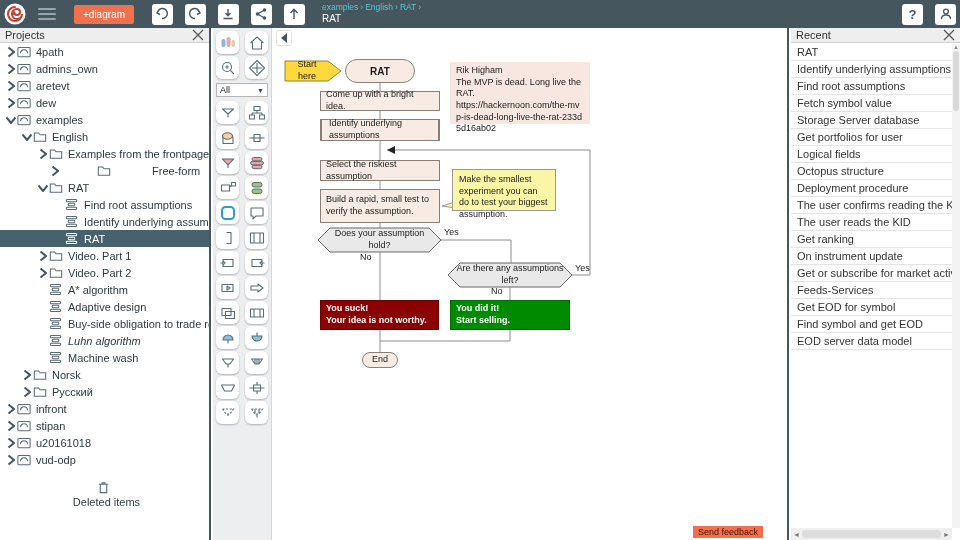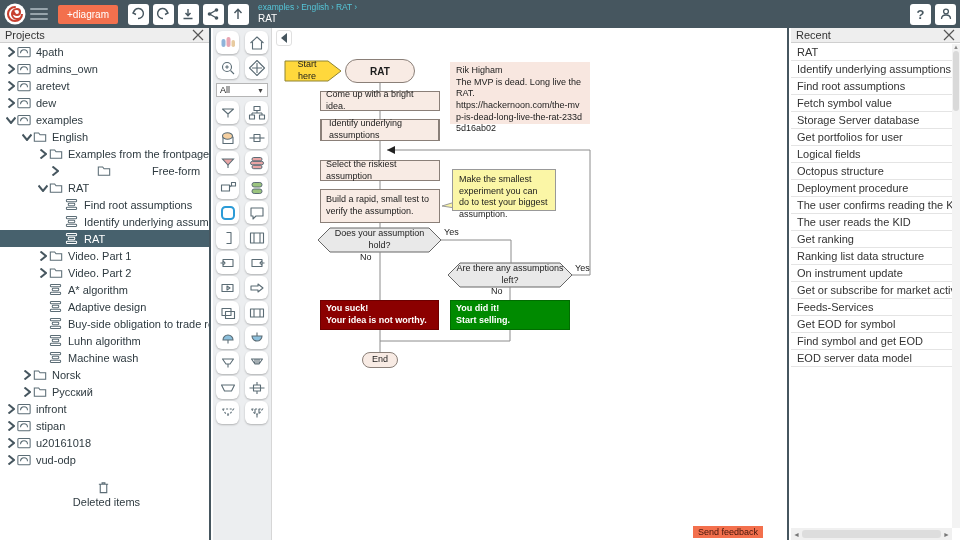--- a/index.html
+++ b/index.html
@@ -4,21 +4,21 @@
 <style>
   * { box-sizing: border-box; }
   html,body { margin:0; padding:0; }
   body {
     width:960px; height:540px; overflow:hidden; position:relative;
     font-family:"Liberation Sans", sans-serif; background:#fff; color:#2e3a40;
   }
   
   .topbar {
     position:absolute; top:0; left:0; width:960px; height:28px;
-    background:#46565f; display:flex; align-items:center; padding:0 4px; gap:4px;
+    background:#46565f; display:flex; align-items:center; padding:0 4px; gap:12px;
   }
   .logo { width:22px; height:22px; flex:0 0 auto; }
   .hamburger { width:18px; height:16px; display:flex; flex-direction:column; justify-content:space-between; padding:2px 0; cursor:pointer; }
   .hamburger span { display:block; height:2px; background:#97a4ab; border-radius:1px; }
   .btn-new {
     background:#f3704d; color:#fff; border:none; border-radius:2px;
     font-size:10px; font-family:inherit; height:19px; padding:0 9px; margin:0 6px; cursor:pointer;
   }
   .tb-btn {
     width:21px; height:21px; background:#fff; border:none; border-radius:3px;
@@ -355,21 +355,21 @@
       </div>
       <div class="tree-row" style="padding-left: 36px;">
         <span class="chev"></span>
         <span class="t-icon"><svg width="13" height="13" viewBox="0 0 14 14">
             <rect x="1.5" y="1.5" width="11" height="2.6" rx="1" fill="none" stroke="currentColor" stroke-width="1.1"></rect>
             <rect x="3.5" y="5.7" width="7" height="2.6" rx="1" fill="none" stroke="currentColor" stroke-width="1.1"></rect>
             <rect x="1.5" y="9.9" width="11" height="2.6" rx="1" fill="none" stroke="currentColor" stroke-width="1.1"></rect>
           </svg></span>
         <span>Buy-side obligation to trade report</span>
       </div>
-      <div class="tree-row" style="padding-left: 36px;">
+      <div class="tree-row" style="padding-left: 36px; font-style: italic;">
         <span class="chev"></span>
         <span class="t-icon"><svg width="13" height="13" viewBox="0 0 14 14">
             <rect x="1.5" y="1.5" width="11" height="2.6" rx="1" fill="none" stroke="currentColor" stroke-width="1.1"></rect>
             <rect x="3.5" y="5.7" width="7" height="2.6" rx="1" fill="none" stroke="currentColor" stroke-width="1.1"></rect>
             <rect x="1.5" y="9.9" width="11" height="2.6" rx="1" fill="none" stroke="currentColor" stroke-width="1.1"></rect>
           </svg></span>
         <span>Luhn algorithm</span>
       </div>
       <div class="tree-row" style="padding-left: 36px;">
         <span class="chev"></span>
@@ -710,21 +710,20 @@
       <div class="recent-row">Find root assumptions</div>
       <div class="recent-row">Fetch symbol value</div>
       <div class="recent-row">Storage Server database</div>
       <div class="recent-row">Get portfolios for user</div>
       <div class="recent-row">Logical fields</div>
       <div class="recent-row">Octopus structure</div>
       <div class="recent-row">Deployment procedure</div>
       <div class="recent-row">The user confirms reading the KID</div>
       <div class="recent-row">The user reads the KID</div>
       <div class="recent-row">Get ranking</div>
-      <div class="recent-row">Ranking list data structure</div>
       <div class="recent-row">On instrument update</div>
       <div class="recent-row">Get or subscribe for market activity</div>
       <div class="recent-row">Feeds-Services</div>
       <div class="recent-row">Get EOD for symbol</div>
       <div class="recent-row">Find symbol and get EOD</div>
       <div class="recent-row">EOD server data model</div>
     </div>
   <div class="vscroll">
       <span>▲</span>
       <div class="thumb"></div>

